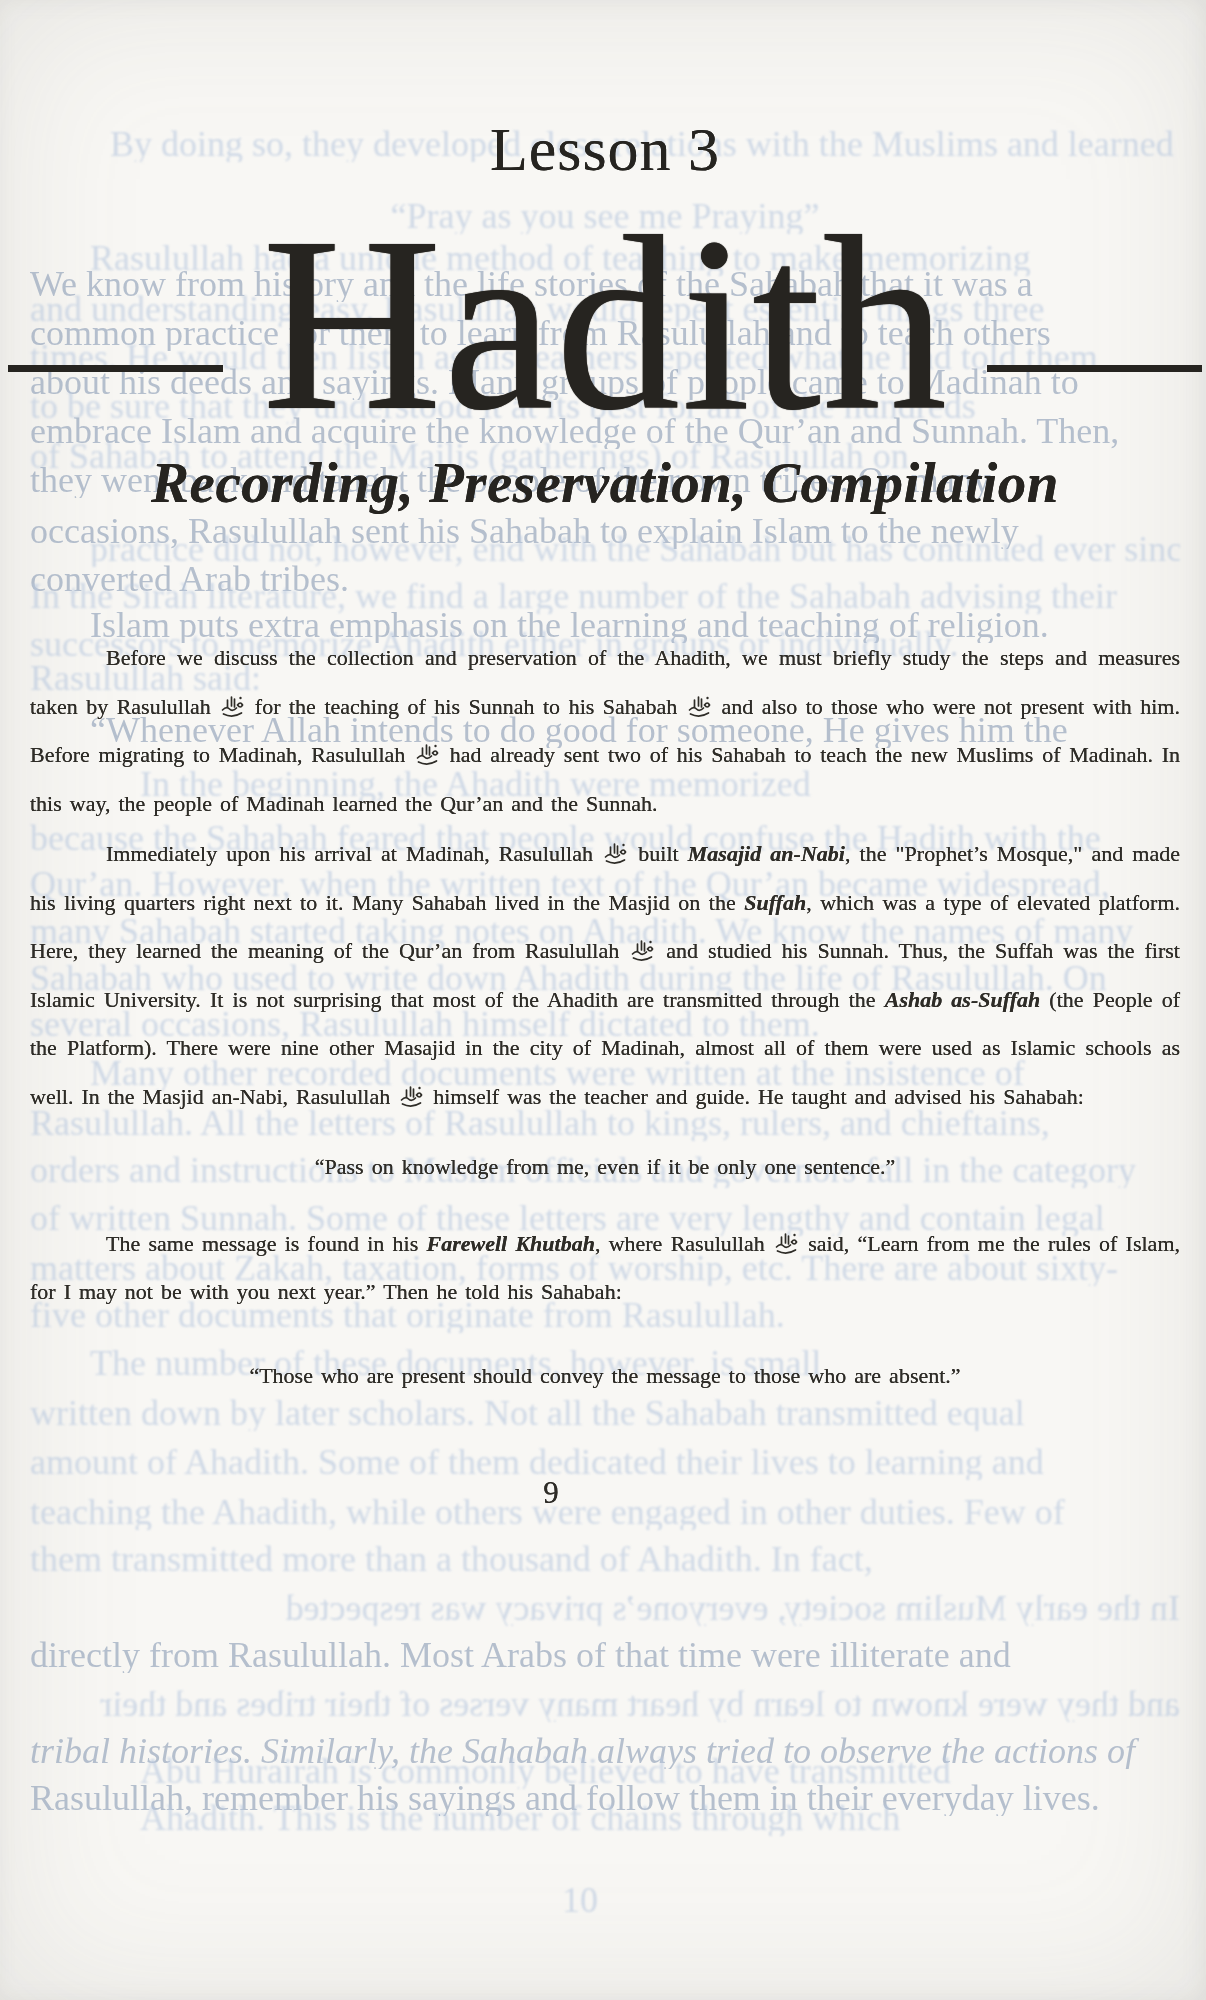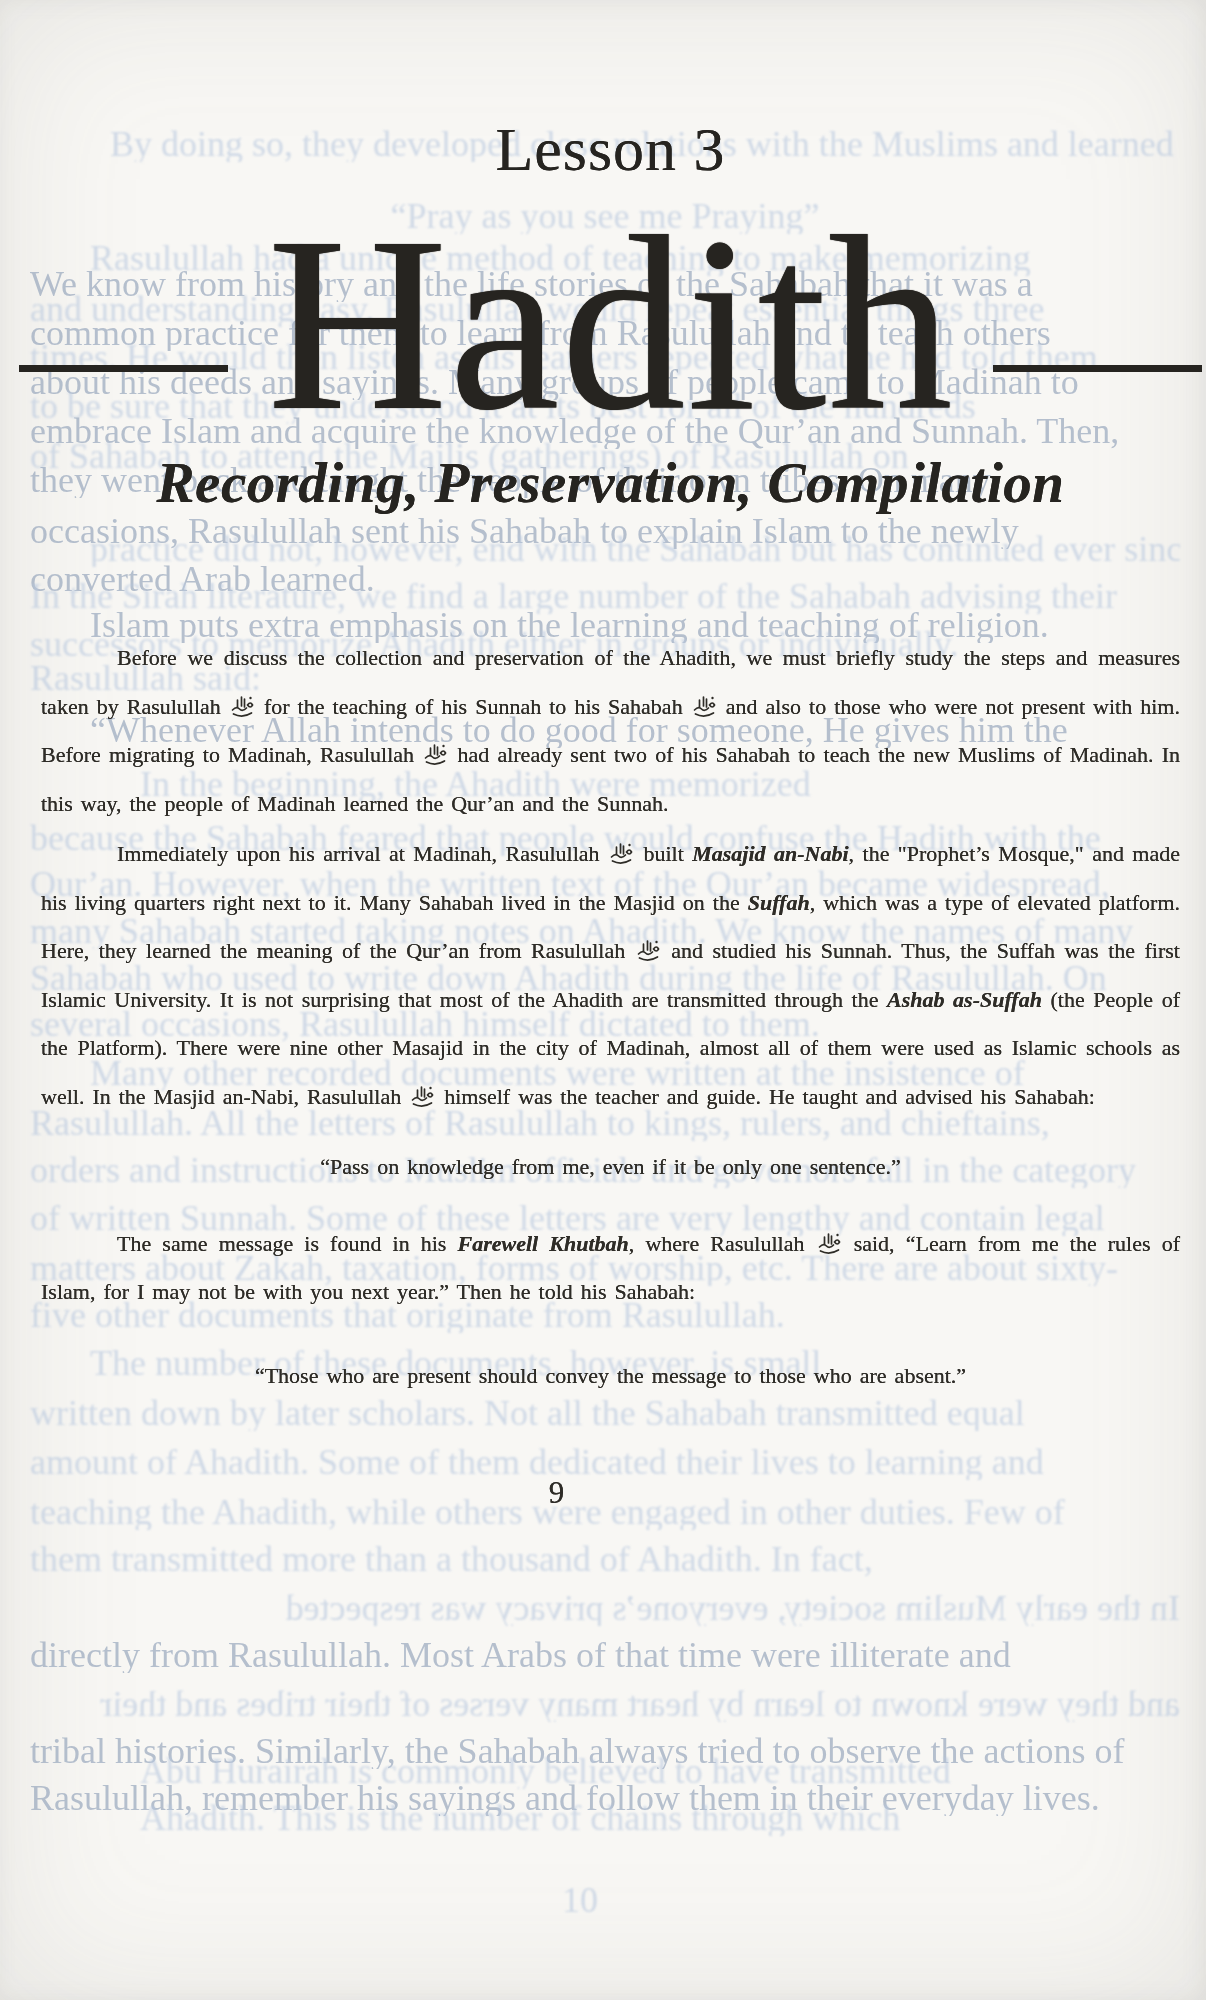--- a/index.html
+++ b/index.html
@@ -20,21 +20,21 @@
   .ghost-line{
     position:absolute;left:30px;right:26px;
     font-size:36px;line-height:36px;
     white-space:nowrap;overflow:hidden;
   }
   .ghost-line.blue{color:var(--ghost-blue,#b7c7de);opacity:.62;filter:blur(1.1px);}
   .ghost-line.gray{color:var(--ghost-gray,#93a3ba);opacity:.66;filter:blur(.6px);}
   .ghost-line.mirror{transform:scaleX(-1);}
   .ghost-line.center{text-align:center;}
   
-  .content{position:relative;padding:0 26px 0 41px;color:var(--ink,#2e2c27);}
+  .content{position:relative;padding:0 26px 0 30px;color:var(--ink,#2e2c27);}
   .lesson{
     padding-top:112px;margin:0;text-align:center;
     font-size:62px;line-height:74px;font-weight:normal;letter-spacing:1px;
     color:var(--title-ink,#262420);
     text-shadow:0 0 .6px currentColor;
   }
   .title-row{
     display:flex;align-items:center;justify-content:center;
     margin:12px -22px 0 -22px;
     gap:25px;
@@ -86,21 +86,21 @@
       <div class="ghost-line blue" style="top: 291px;">and understanding easy. Rasulullah would repeat essential things three</div>
       <div class="ghost-line gray" style="top: 315px;">common practice for them to learn from Rasulullah and to teach others</div>
       <div class="ghost-line blue" style="top: 339px;">times. He would then listen as his learners repeated what he had told them</div>
       <div class="ghost-line gray" style="top: 364px;">about his deeds and sayings. Many groups of people came to Madinah to</div>
       <div class="ghost-line blue" style="top: 388px;">to be sure that they understood it at its best for all of the hundreds</div>
       <div class="ghost-line gray" style="top: 413px;">embrace Islam and acquire the knowledge of the Qur’an and Sunnah. Then,</div>
       <div class="ghost-line blue" style="top: 438px;">of Sahabah to attend the Majlis (gatherings) of Rasulullah on</div>
       <div class="ghost-line gray" style="top: 462px;">they went back and taught the people of their own tribes. On many</div>
       <div class="ghost-line gray" style="top: 513px;">occasions, Rasulullah sent his Sahabah to explain Islam to the newly</div>
       <div class="ghost-line blue" style="top: 531px; text-indent: 60px;">practice did not, however, end with the Sahabah but has continued ever since.</div>
-      <div class="ghost-line gray" style="top: 561px;">converted Arab learned.</div>
+      <div class="ghost-line gray" style="top: 561px;">converted Arab tribes.</div>
       <div class="ghost-line blue" style="top: 578px;">In the Sirah literature, we find a large number of the Sahabah advising their</div>
       <div class="ghost-line gray" style="top: 607px; text-indent: 60px;">Islam puts extra emphasis on the learning and teaching of religion.</div>
       <div class="ghost-line blue" style="top: 626px;">successors to memorize Ahadith either in groups or individually.</div>
       <div class="ghost-line blue" style="top: 660px;">Rasulullah said:</div>
       <div class="ghost-line gray" style="top: 712px; text-indent: 60px;">“Whenever Allah intends to do good for someone, He gives him the</div>
       <div class="ghost-line blue" style="top: 766px; text-indent: 110px;">In the beginning, the Ahadith were memorized</div>
       <div class="ghost-line blue" style="top: 820px;">because the Sahabah feared that people would confuse the Hadith with the</div>
       <div class="ghost-line blue" style="top: 866px;">Qur’an. However, when the written text of the Qur’an became widespread,</div>
       <div class="ghost-line blue" style="top: 913px;">many Sahabah started taking notes on Ahadith. We know the names of many</div>
       <div class="ghost-line blue" style="top: 960px;">Sahabah who used to write down Ahadith during the life of Rasulullah. On</div>
@@ -112,21 +112,21 @@
       <div class="ghost-line blue" style="top: 1250px;">matters about Zakah, taxation, forms of worship, etc. There are about sixty-</div>
       <div class="ghost-line blue" style="top: 1297px;">five other documents that originate from Rasulullah.</div>
       <div class="ghost-line blue" style="top: 1345px; text-indent: 60px;">The number of these documents, however, is small</div>
       <div class="ghost-line blue" style="top: 1395px;">written down by later scholars. Not all the Sahabah transmitted equal</div>
       <div class="ghost-line blue" style="top: 1444px;">amount of Ahadith. Some of them dedicated their lives to learning and</div>
       <div class="ghost-line blue" style="top: 1494px;">teaching the Ahadith, while others were engaged in other duties. Few of</div>
       <div class="ghost-line blue" style="top: 1541px;">them transmitted more than a thousand of Ahadith. In fact,</div>
       <div class="ghost-line blue mirror" style="top: 1590px;">In the early Muslim society, everyone’s privacy was respected</div>
       <div class="ghost-line gray" style="top: 1637px;">directly from Rasulullah. Most Arabs of that time were illiterate and</div>
       <div class="ghost-line blue mirror" style="top: 1686px;">and they were known to learn by heart many verses of their tribes and their</div>
-      <div class="ghost-line gray" style="top: 1733px;">tribal histories. Similarly, the Sahabah always tried to observe the actions of</div>
+      <div class="ghost-line gray" style="top: 1733px; font-style: italic;">tribal histories. Similarly, the Sahabah always tried to observe the actions of</div>
       <div class="ghost-line gray" style="top: 1780px;">Rasulullah, remember his sayings and follow them in their everyday lives.</div>
       <div class="ghost-line blue" style="top: 1753px; text-indent: 110px;">Abu Hurairah is commonly believed to have transmitted</div>
       <div class="ghost-line blue" style="top: 1800px; text-indent: 110px;">Ahadith. This is the number of chains through which</div>
       <div class="ghost-line blue" style="top: 1882px; text-indent: 532px;">10</div>
     </div>
 
   <div class="content">
     <h2 class="lesson">Lesson 3</h2>
 
     <div class="title-row">

